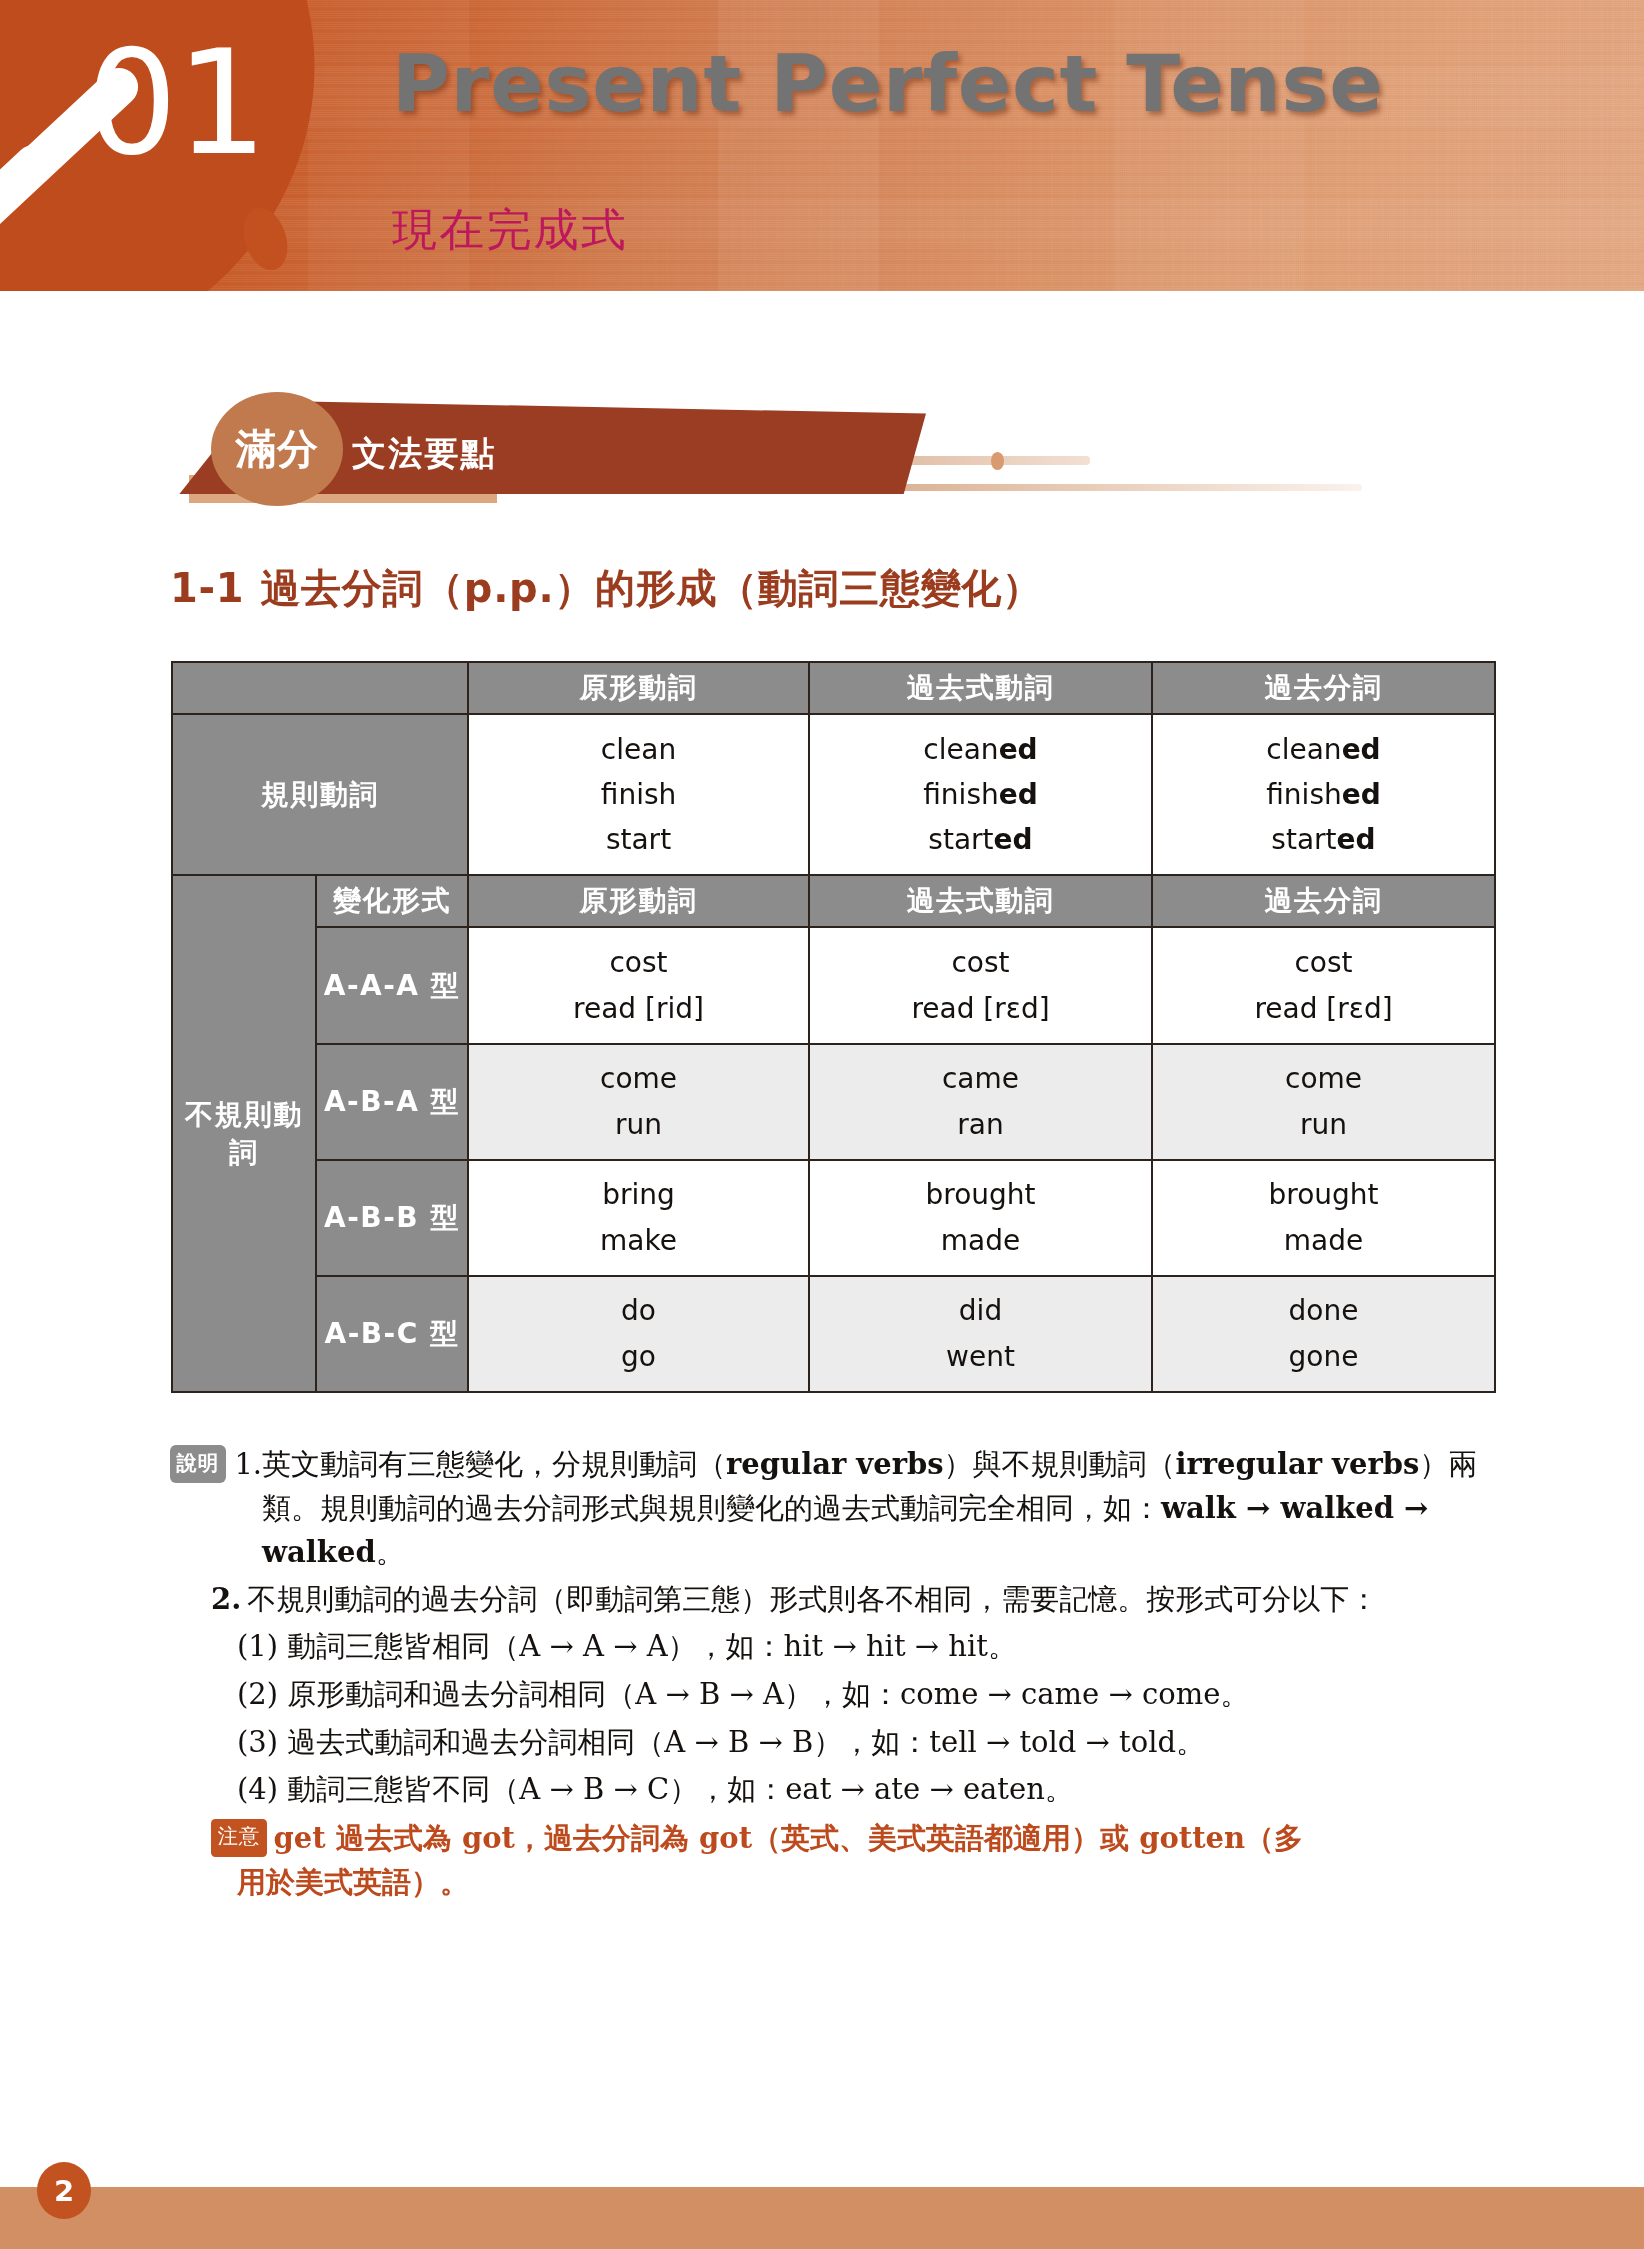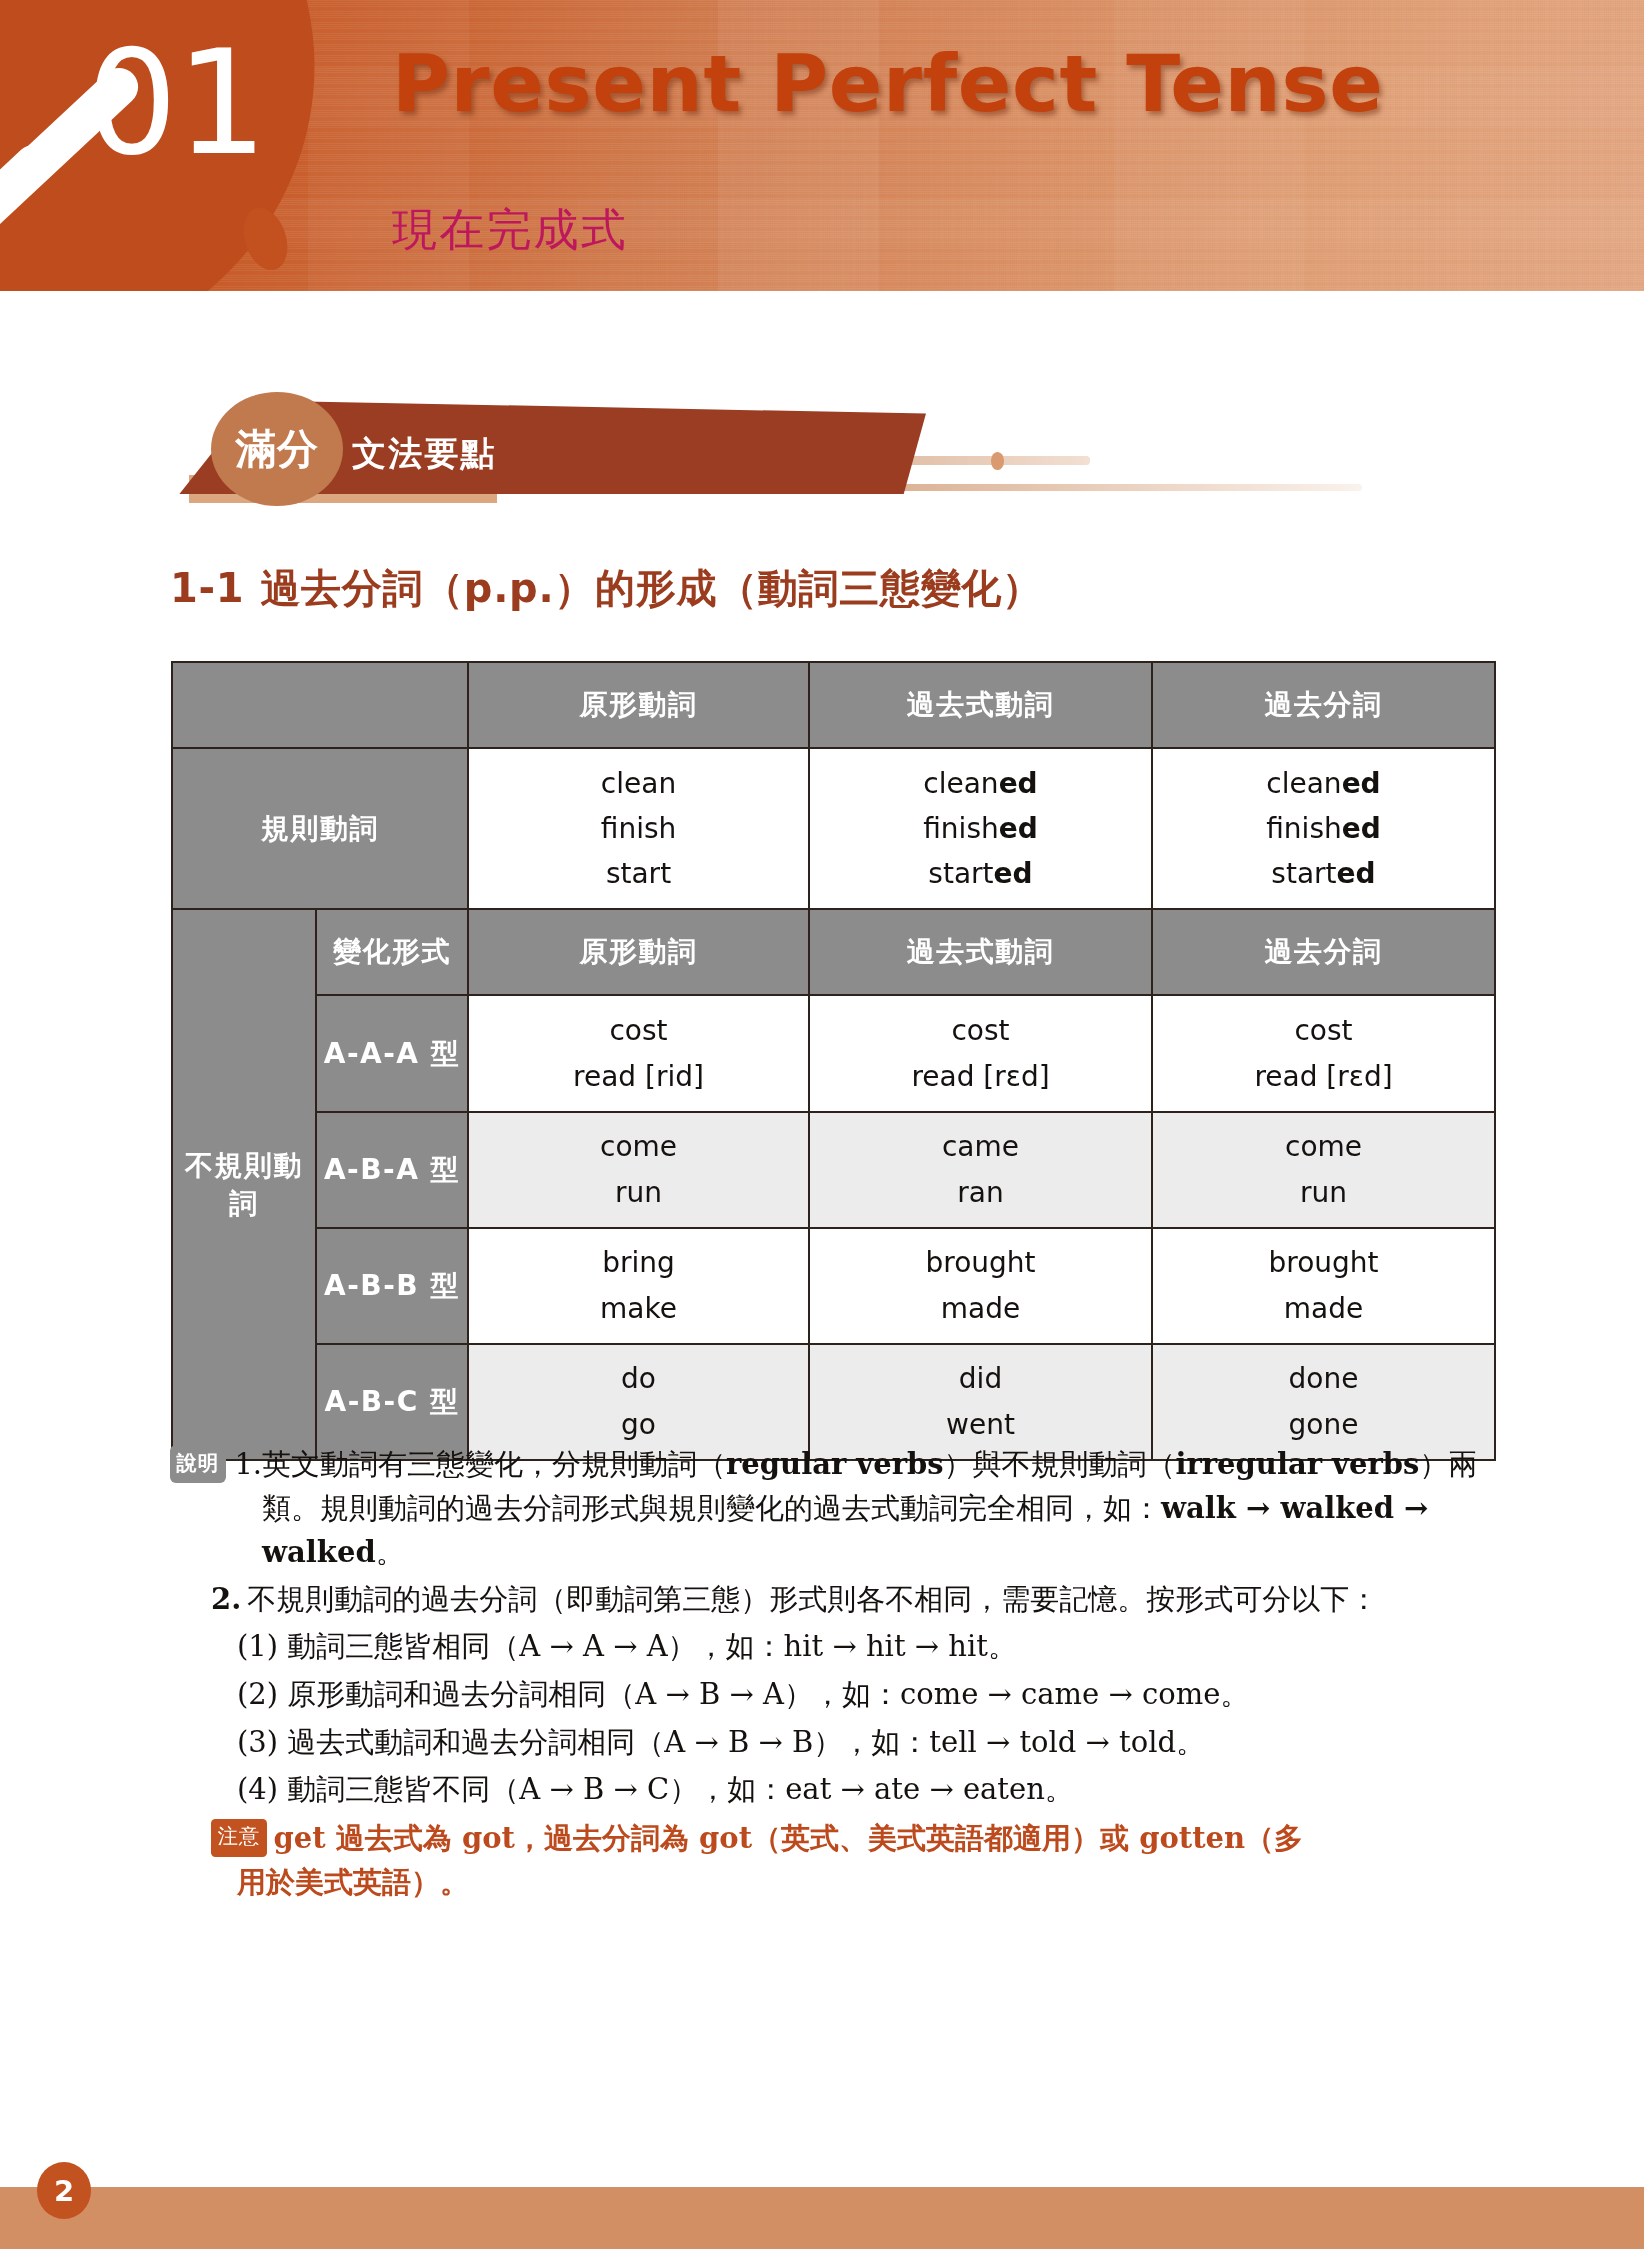--- a/index.html
+++ b/index.html
@@ -92,21 +92,21 @@
     font-weight: 400;
     letter-spacing: -1.5px;
     font-family: "DejaVu Sans", sans-serif;
     z-index: 5;
   }
   .title-en {
     position: absolute;
     left: 392px; top: 45px;
     font-size: 79px;
     line-height: 1;
-    color: #c2410c;
+    color: #737373;
     font-weight: 700;
     letter-spacing: 0.7px;
     text-shadow: 2.9px 3.7px 5.1px rgba(110,40,10,0.45);
     font-family: "DejaVu Sans", sans-serif;
     z-index: 6;
   }
   .title-zh {
     position: absolute;
     left: 392px; top: 207px;
     font-size: 45px;
@@ -209,21 +209,21 @@
     color: #15110f;
     font-family: "DejaVu Sans", sans-serif;
   }
   .verb-table td.hd {
     background: #8c8c8c;
     color: #ffffff;
     font-weight: 700;
     font-size: 28px;
     letter-spacing: 1.5px;
     height: 48px;
-    padding: 18px 0;
+    padding: 1px 0;
   }
   .verb-table td.lbl {
     background: #8c8c8c;
     color: #ffffff;
     font-weight: 700;
     font-size: 28px;
     letter-spacing: 1.5px;
   }
   .verb-table td.body {
     background: #ffffff;

